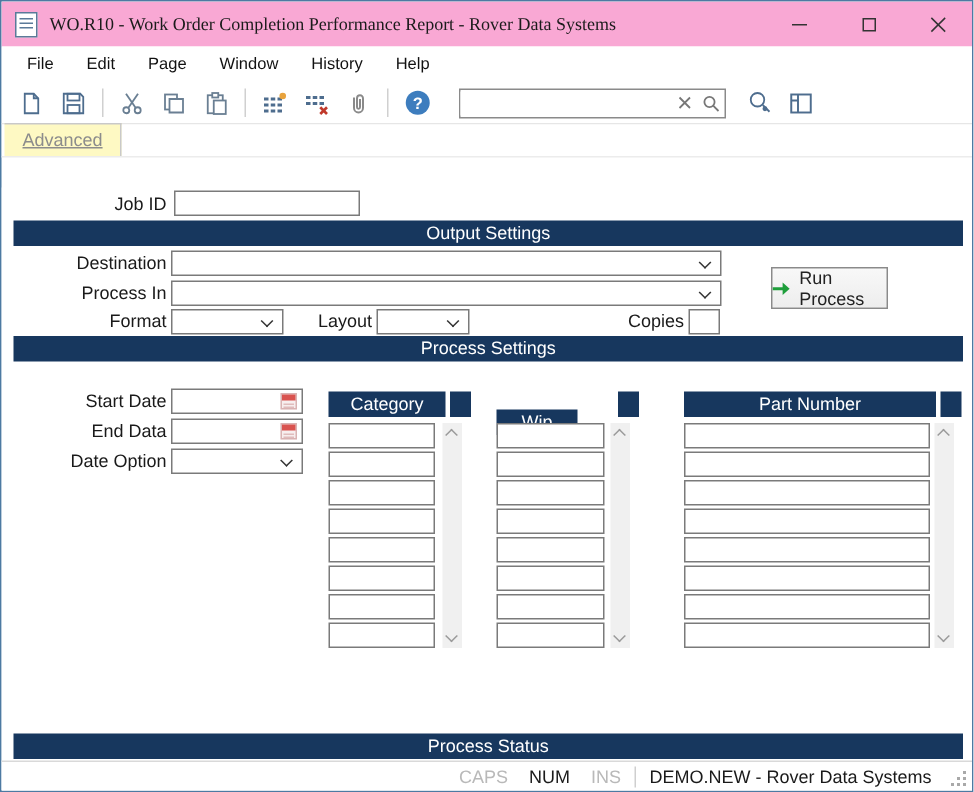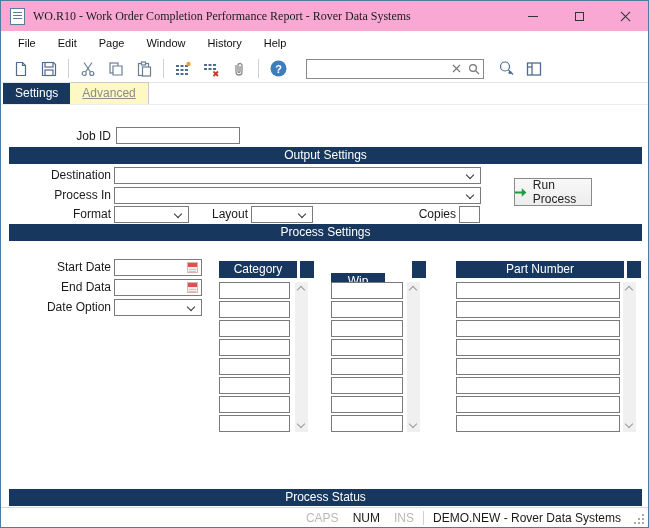--- a/index.html
+++ b/index.html
@@ -223,21 +223,20 @@
     <span class="tbtn">
       <svg width="16" height="16" viewBox="0 0 16 16" fill="none" stroke="#4e6d8e" stroke-width="1.3">
         <rect x="1.5" y="2" width="13" height="12"></rect>
           <path d="M6 2 v12"></path>
           <path d="M1.5 6 H6"></path>
       </svg>
     </span>
   </div>
 
   <div class="tabbar">
-    <span class="tab active">Settings</span>
     <span class="tab inactive">Advanced</span>
   </div>
 
   <div class="content">
 
     <span class="lbl" style="left:0;width:110px;top:3px">Job ID</span>
     <input class="txt" style="left: 115px; top: 2px; width: 124px;" value="">
 
     <div class="band" style="top:22px">Output Settings</div>
 

